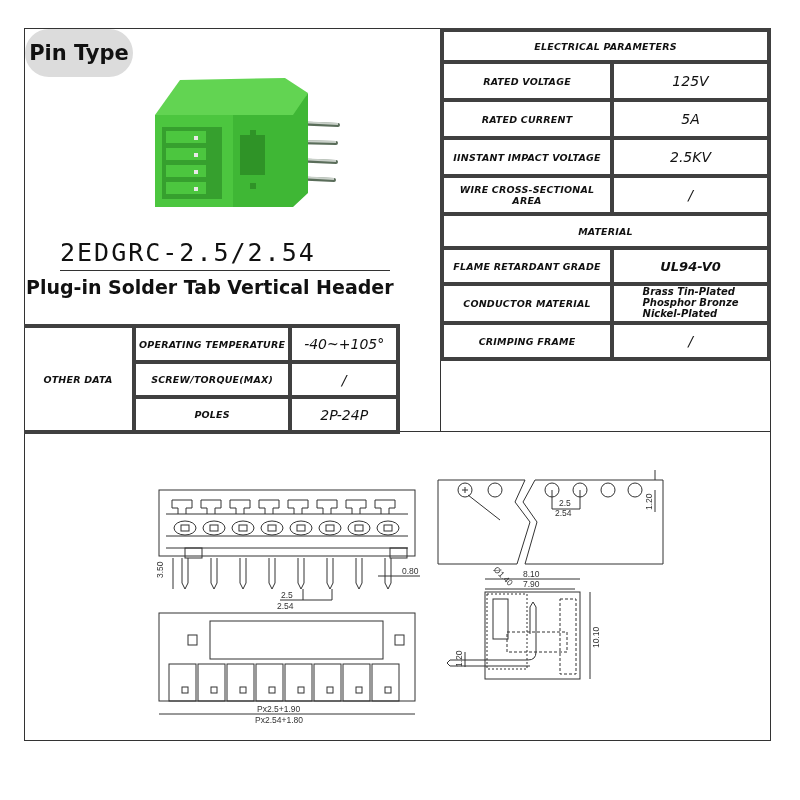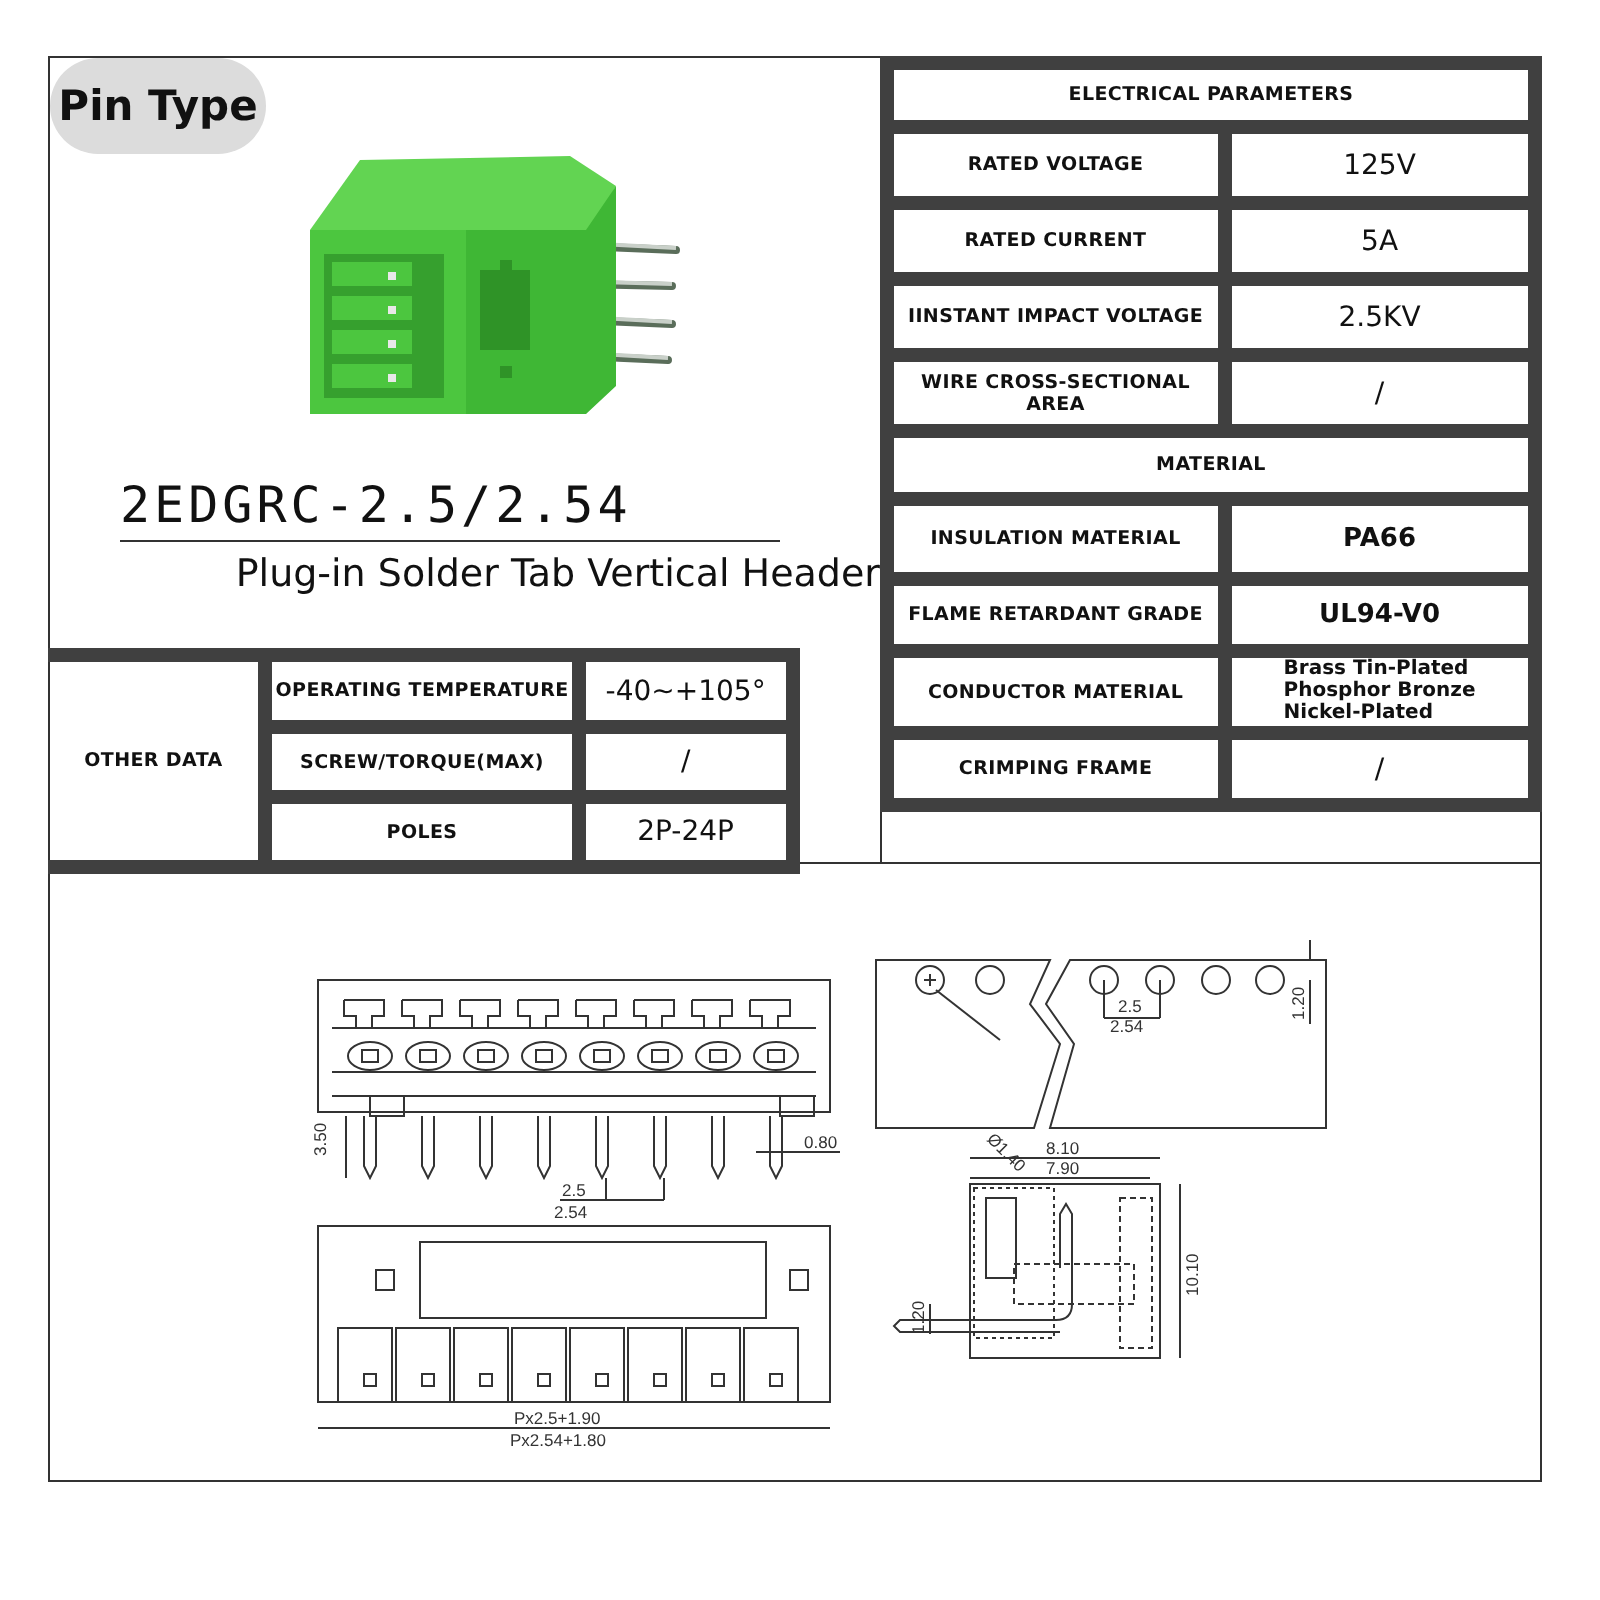--- a/index.html
+++ b/index.html
@@ -2,23 +2,23 @@
 <html><head>
 <meta charset="utf-8">
 <style>
   html, body { margin:0; padding:0; background:#ffffff; }
   body { width:800px; height:800px; position:relative; font-family:"Liberation Sans", sans-serif; color:#111; overflow:hidden; }
   .frame { position:absolute; left:24px; top:28px; width:747px; height:713px; border:1.5px solid #333; box-sizing:border-box; }
   .abs { position:absolute; box-sizing:border-box; }
   .pin-badge { left:25px; top:29px; width:108px; height:48px; background:#dcdcdc; font-weight:bold; font-size:21px; display:flex; align-items:center; justify-content:center; font-family:"DejaVu Sans", sans-serif;border-radius:24px; }
   .model { left:60px; top:238px; width:330px; text-align:left; font-family:"DejaVu Sans Mono", monospace; font-size:25px; letter-spacing:2px; }
   .model-rule { left:60px; top:270px; width:330px; height:1px; background:#333; }
-  .product-title { left:26px; top:276px; width:414px; text-align:right; font-family:"DejaVu Sans", sans-serif; font-weight:normal; font-size:19px; }
+  .product-title { left:26px; top:276px; width:414px; text-align:left; font-family:"DejaVu Sans", sans-serif; font-weight:bold; font-size:19px; }
   table.spec { border-collapse:collapse; position:absolute; font-family:"DejaVu Sans", sans-serif; }
-  table.spec td { border:7px solid #404040; text-align:center; vertical-align:middle; padding:0; }
+  table.spec td { border:4px solid #404040; text-align:center; vertical-align:middle; padding:0;font-style:italic; }
   .lbl { font-size:9.5px; font-weight:bold; letter-spacing:0.2px; }
   .val { font-size:14px; font-weight:normal;margin-top:40px; }
   .val.b { font-weight:bold; font-size:13px; }
   .conductor { font-size:10px; font-weight:bold; line-height:11px; text-align:left; display:inline-block; }
   .divider-h { left:24px; top:431px; width:747px; height:1px; background:#333; }
   .divider-v { left:440px; top:28px; width:1px; height:404px; background:#333; }
   svg text { font-family:"Liberation Sans", sans-serif; }
 </style>
 </head>
 <body>
@@ -94,24 +94,20 @@
   <tr style="height:38px">
     <td class="lbl">IINSTANT IMPACT VOLTAGE</td>
     <td class="val">2.5KV</td>
   </tr>
   <tr style="height:38px">
     <td class="lbl">WIRE CROSS-SECTIONAL AREA</td>
     <td class="val">/</td>
   </tr>
   <tr style="height:34px">
     <td colspan="2" class="lbl">MATERIAL</td>
-  </tr>
-  <tr style="height:40px">
-    <td class="lbl">INSULATION MATERIAL</td>
-    <td class="val b">PA66</td>
   </tr>
   <tr style="height:36px">
     <td class="lbl">FLAME RETARDANT GRADE</td>
     <td class="val b">UL94-V0</td>
   </tr>
   <tr style="height:34px">
     <td class="lbl">CONDUCTOR MATERIAL</td>
     <td>
       <span class="conductor">
         <span>Brass Tin-Plated</span><br>

